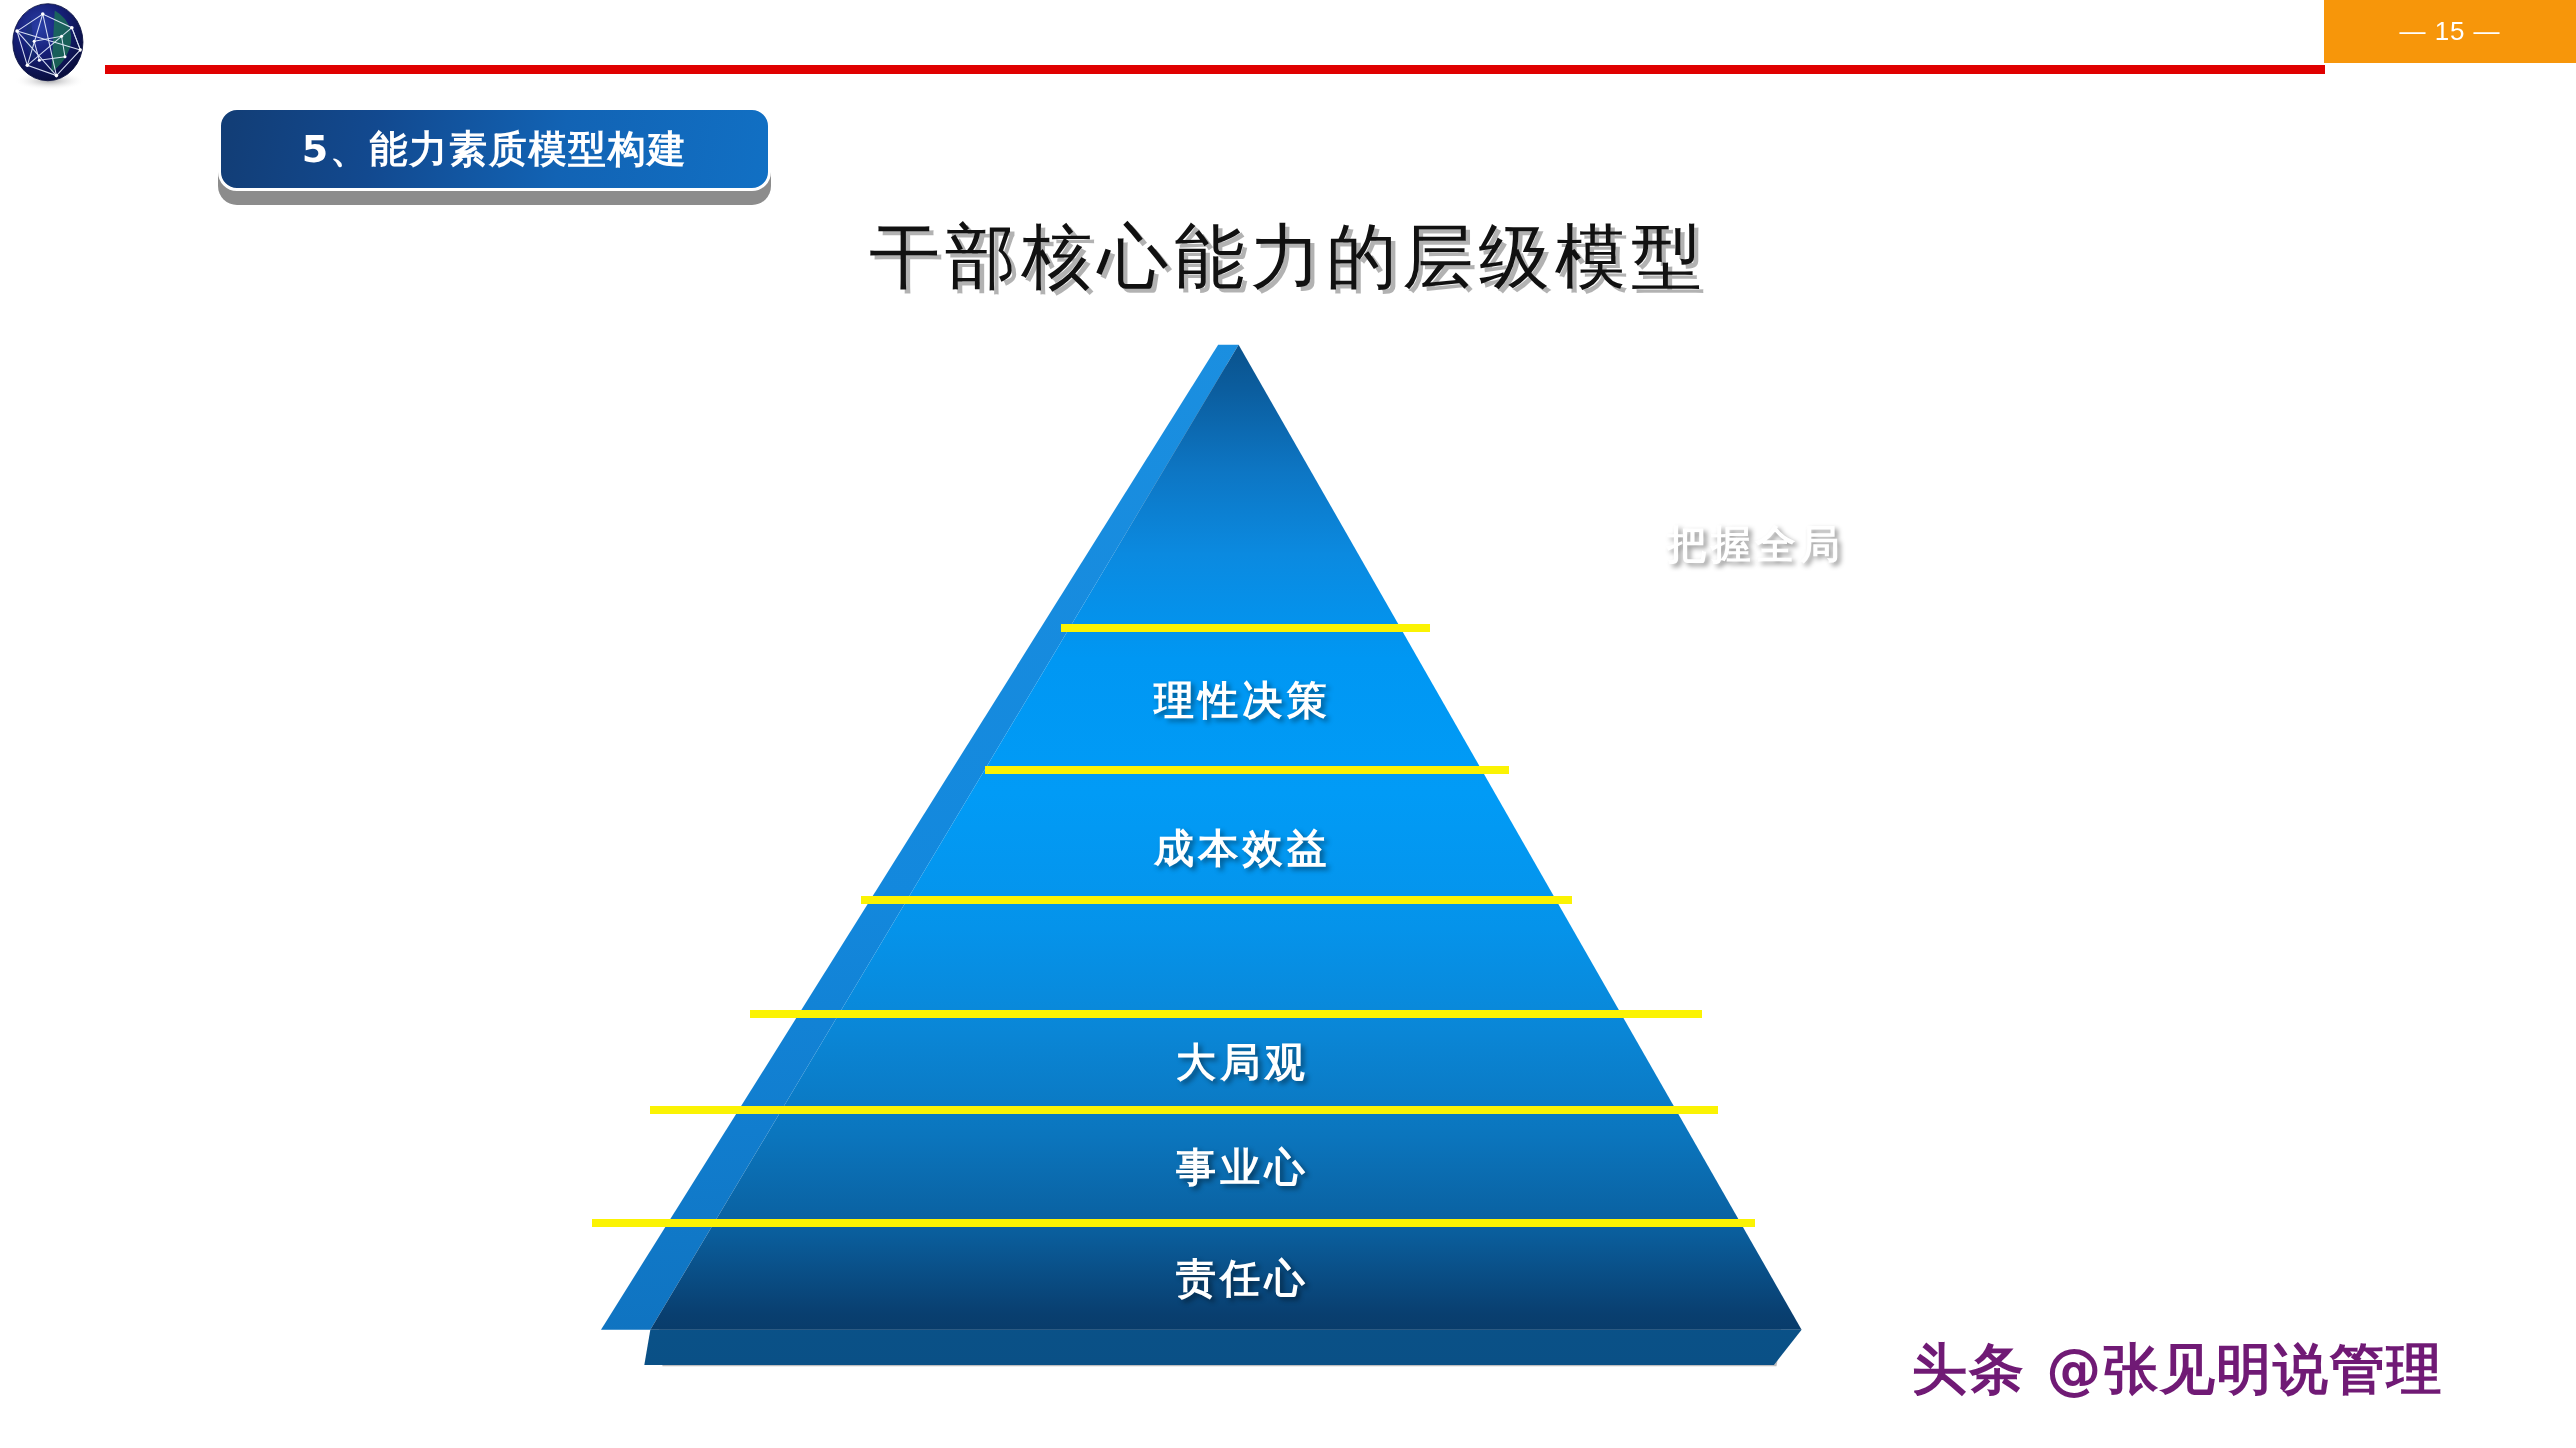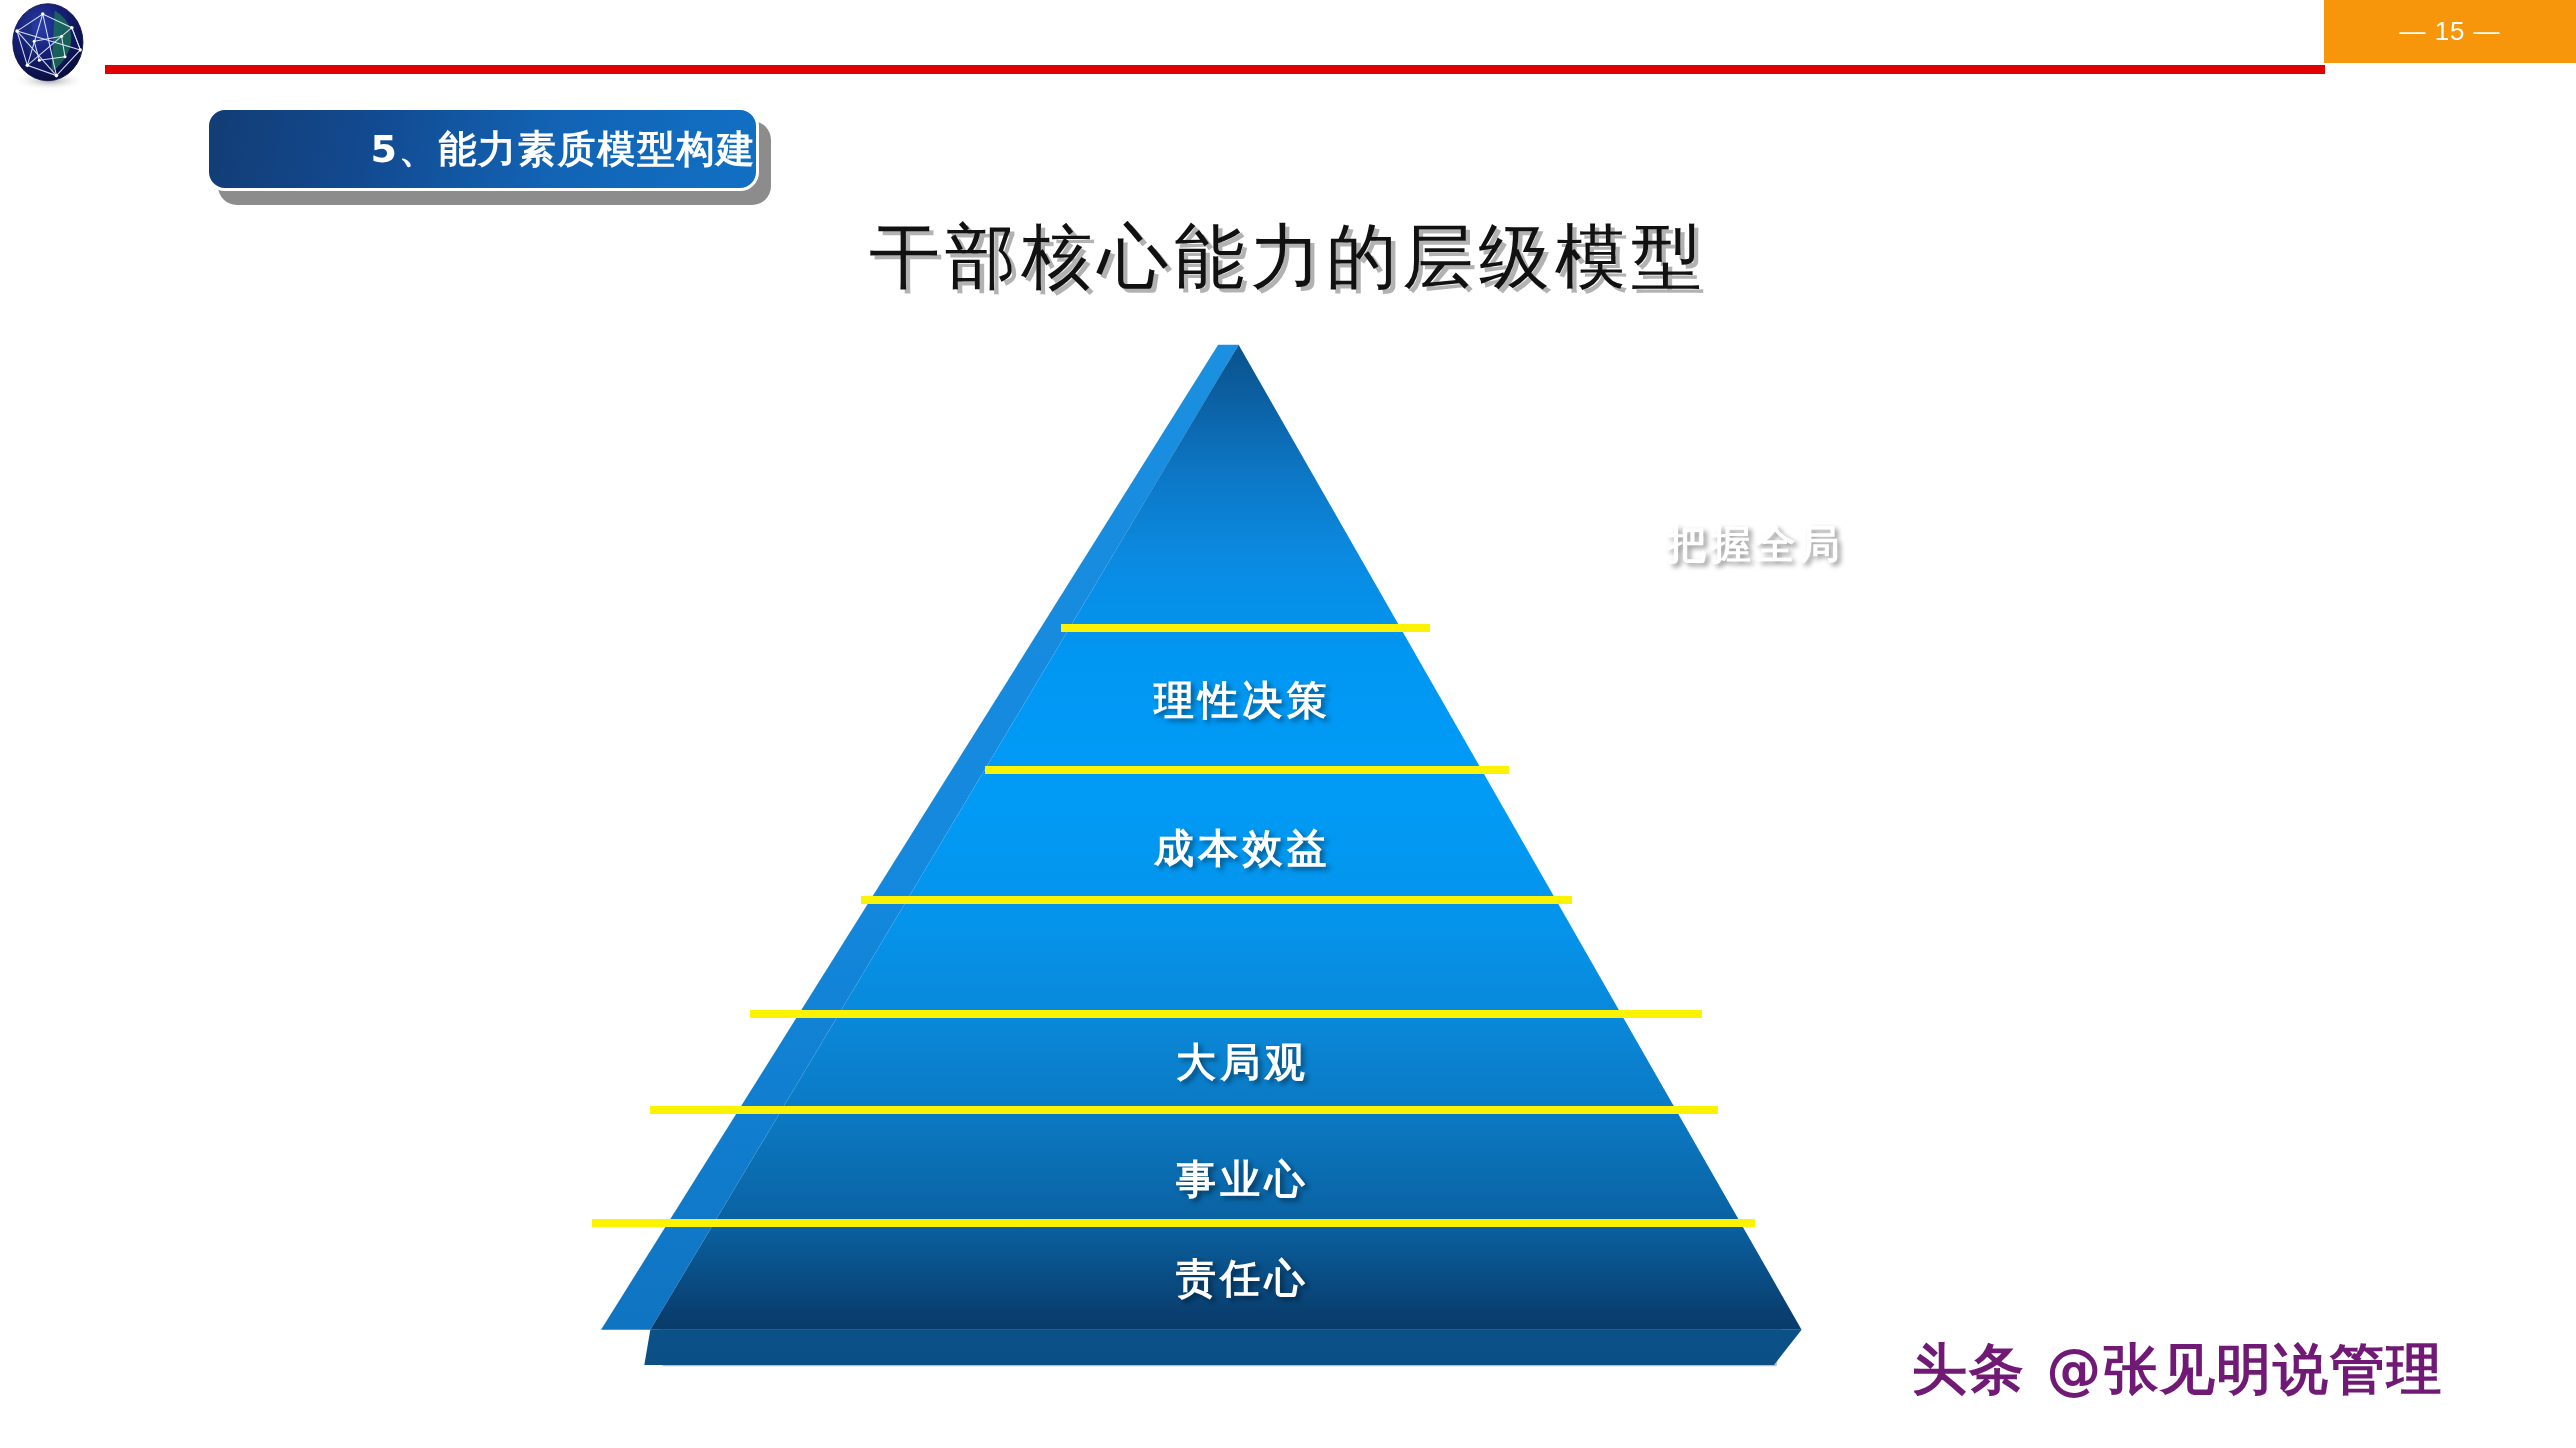--- a/index.html
+++ b/index.html
@@ -66,31 +66,31 @@
     position: absolute;
     left: 12px;
     top: 13.7px;
     width: 553px;
     height: 84px;
     background: #8c8c8c;
     border-radius: 19px;
   }
   #section-badge {
     position: absolute;
-    left: 0;
+    left: 12px;
     top: 0;
     width: 553px;
     height: 84px;
     border: 3.4px solid #ffffff;
     box-sizing: border-box;
     border-radius: 19px;
     background: linear-gradient(100deg, #123d75 0%, #12498f 28%, #1263b4 62%, #1170c4 100%);
     display: flex;
     align-items: center;
-    justify-content: flex-end;
+    justify-content: center;
   }
   #section-badge-label {
     color: #ffffff;
     font-size: 38px;
     font-weight: bold;
     letter-spacing: 1.7px;
     font-family: "DejaVu Sans", "Liberation Sans", sans-serif;
     white-space: nowrap;
   }
 
@@ -281,20 +281,20 @@
   <div class="divider" style="left:384px; top:440px; width:524px;"></div>
 
   <div class="level-text" style="top: 483px; margin-top: 12px;">成本效益</div>
   <div class="divider" style="left:260px; top:570px; width:711px;"></div>
 
   <div class="divider" style="left:149px; top:684px; width:952px;"></div>
 
   <div class="level-text" style="top: 709px;">大局观</div>
   <div class="divider" style="left:49px; top:780px; width:1068px;"></div>
 
-  <div class="level-text" style="top: 814px; margin-top: 12px;">事业心</div>
+  <div class="level-text" style="top: 814px;">事业心</div>
   <div class="divider" style="left:-8.6px; top:893px; width:1163px;"></div>
 
   <div class="level-text" style="top: 925px;">责任心</div>
 </div>
 
 <div id="watermark">头条 @张见明说管理</div>
 
 
 </body></html>

